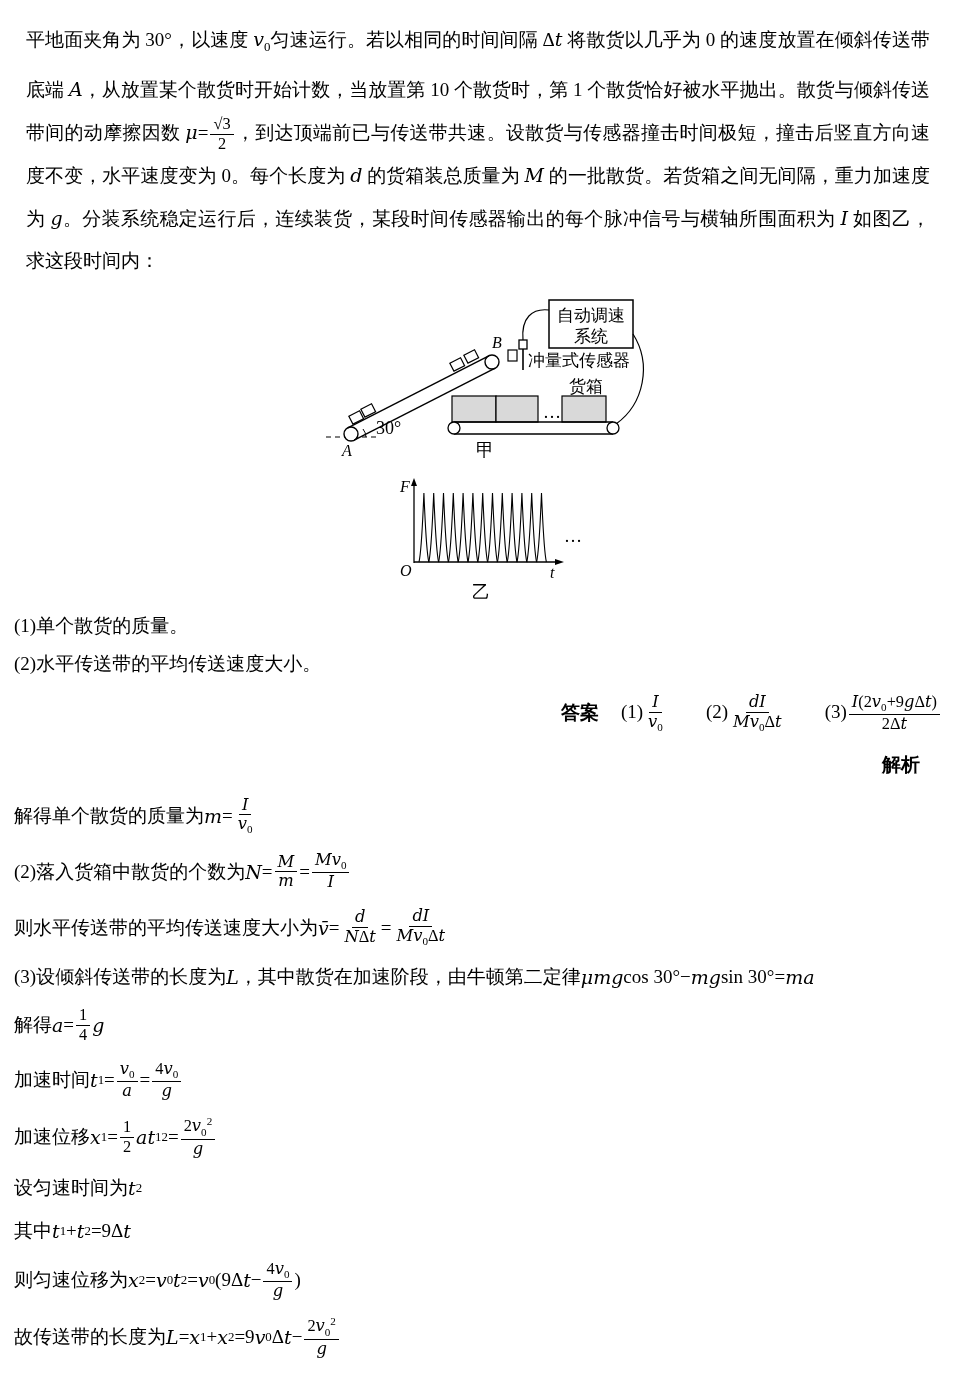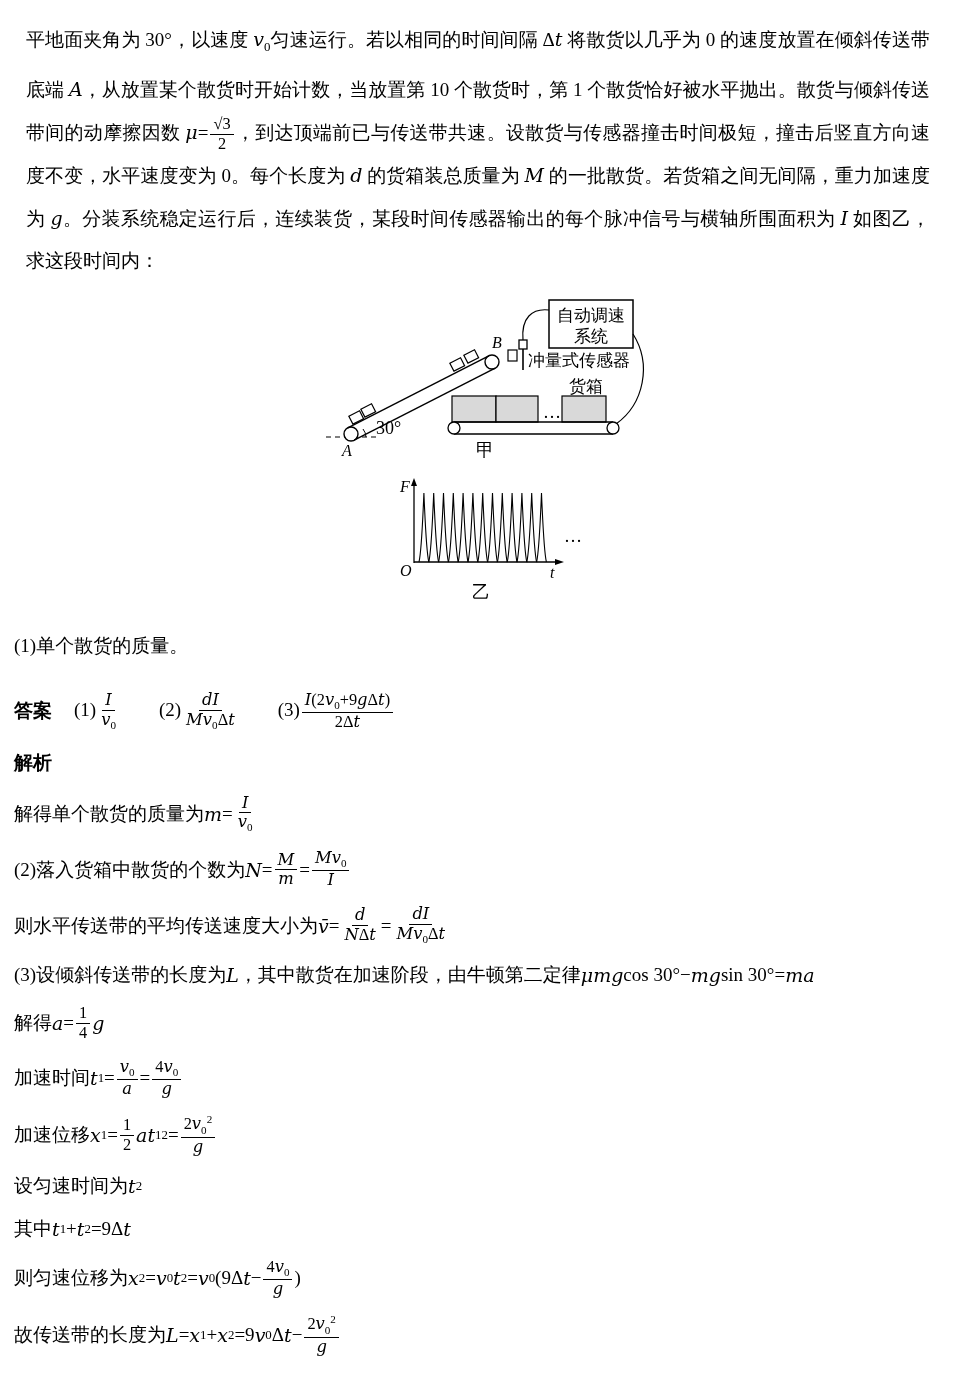--- a/index.html
+++ b/index.html
@@ -15,22 +15,22 @@
   sup { font-size: 0.68em; }
   .frac {
     display: inline-flex; flex-direction: column; align-items: center;
     vertical-align: middle; margin: 0 2px; line-height: 1.15; font-size: 0.86em;
   }
   .frac .num { padding: 0 3px; border-bottom: 1px solid #000; }
   .frac .den { padding: 0 3px; }
   .fig { display:block; }
   .fig-jia { margin: 10px 0 0 300px; }
   .fig-yi  { margin: 10px 0 0 378px; }
-  .qline { margin: 32px 0; line-height: 26px; }
-  .srow { display:flex; align-items:center; margin: 16px 0; min-height: 30px; }
+  .qline { margin: 12px 0; line-height: 26px; }
+  .srow { display:flex; align-items:center; margin: 16px 0; min-height: 30px; justify-content: flex-end; }
   .slabel {
     font-family: "Liberation Sans", "DejaVu Sans", sans-serif;
     font-weight: 700; margin-right: 22px; white-space: nowrap;
   }
   .mline { margin: 15px 0; min-height: 28px; display:flex; align-items:center; flex-wrap:wrap; }
   svg text { font-family: "Liberation Serif", "DejaVu Serif", serif; }
   svg .cn { font-size: 17px; }
   svg .it { font-style: italic; font-size: 16px; }
   svg .cap { font-size: 18px; }
 </style>
@@ -109,20 +109,21 @@
         <path d="M115.2,86 C117.60000000000001,76 119.2,39 120.10000000000001,17 C121.00000000000001,39 122.6,76 125,86" fill="none" stroke="#000" stroke-width="1.1"></path>
         <path d="M125,86 C127.4,76 129,39 129.9,17 C130.8,39 132.4,76 134.8,86" fill="none" stroke="#000" stroke-width="1.1"></path>
         <path d="M134.8,86 C137.20000000000002,76 138.8,39 139.70000000000002,17 C140.60000000000002,39 142.20000000000002,76 144.60000000000002,86" fill="none" stroke="#000" stroke-width="1.1"></path>
         <path d="M144.60000000000002,86 C147.00000000000003,76 148.60000000000002,39 149.50000000000003,17 C150.40000000000003,39 152.00000000000003,76 154.40000000000003,86" fill="none" stroke="#000" stroke-width="1.1"></path>
       </g>
     <text class="cap" x="172" y="66">…</text>
     <text class="cap" x="80" y="122">乙</text>
   </svg>
 
   <div class="qline">(1)单个散货的质量。</div>
+  <div class="qline">(2)水平传送带的平均传送速度大小。</div>
 
   <div class="srow">
     <span class="slabel">答案</span>
     <span>(1)<span class="frac">
           <span class="num"><i>I</i></span>
           <span class="den"><i>v</i><sub>0</sub></span>
         </span>　　(2)<span class="frac">
           <span class="num"><i>dI</i></span>
           <span class="den"><i>Mv</i><sub>0</sub>Δ<i>t</i></span>
         </span>　　(3)<span class="frac">

